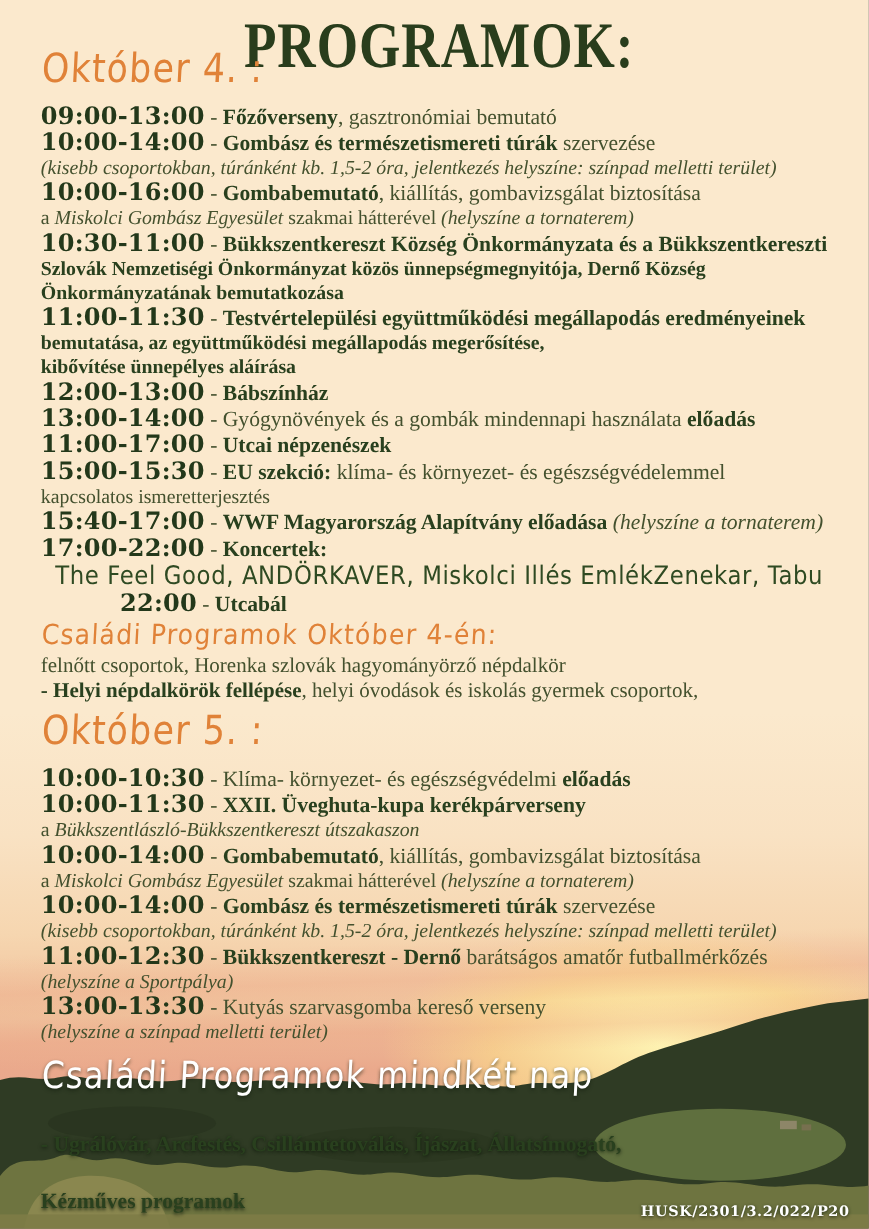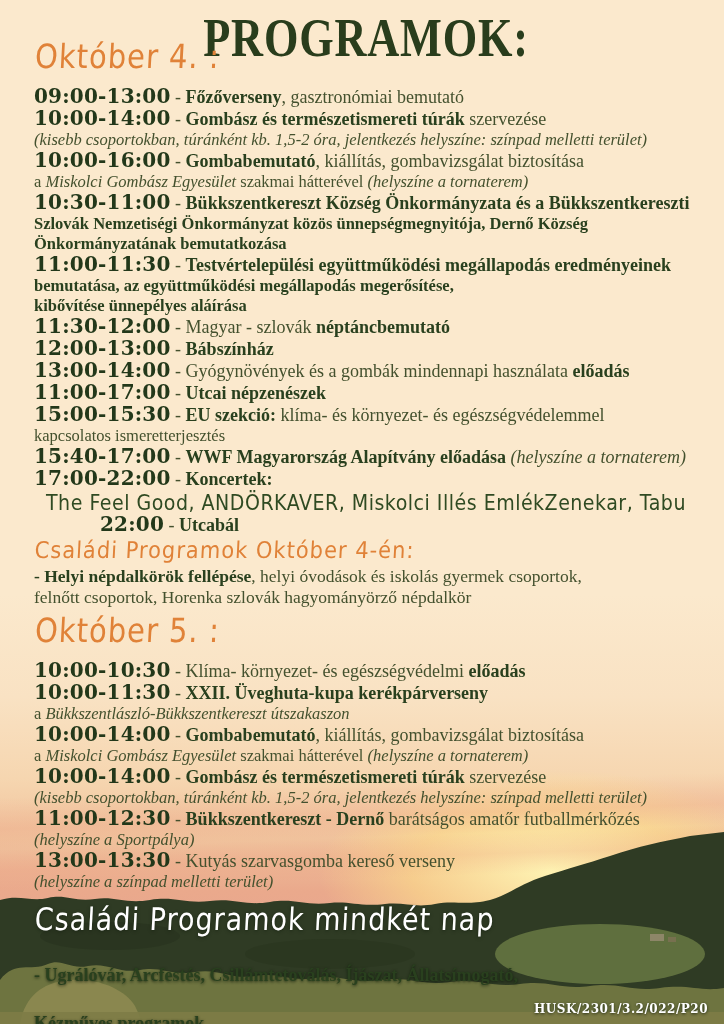--- a/index.html
+++ b/index.html
@@ -99,23 +99,20 @@
           <div class="entry-line"><span class="time">10:30-11:00</span><span class="sep"> - </span><span class="t-b">Bükkszentkereszt Község Önkormányzata és a Bükkszentkereszti</span></div>
           <div class="subline"><span class="t-b">Szlovák Nemzetiségi Önkormányzat közös ünnepségmegnyitója, Dernő Község</span></div>
           <div class="subline"><span class="t-b">Önkormányzatának bemutatkozása</span></div>
         </div>
         <div class="entry">
           <div class="entry-line"><span class="time">11:00-11:30</span><span class="sep"> - </span><span class="t-b">Testvértelepülési együttműködési megállapodás eredményeinek</span></div>
           <div class="subline"><span class="t-b">bemutatása, az együttműködési megállapodás megerősítése,</span></div>
           <div class="subline"><span class="t-b">kibővítése ünnepélyes aláírása</span></div>
         </div>
         <div class="entry">
-          <div class="entry-line"><span class="time">11:30-12:00</span><span class="sep"> - </span><span class="t-n">Magyar - szlovák </span><span class="t-b">néptáncbemutató</span></div>
-        </div>
-        <div class="entry">
           <div class="entry-line"><span class="time">12:00-13:00</span><span class="sep"> - </span><span class="t-b">Bábszínház</span></div>
         </div>
         <div class="entry">
           <div class="entry-line"><span class="time">13:00-14:00</span><span class="sep"> - </span><span class="t-n">Gyógynövények és a gombák mindennapi használata </span><span class="t-b">előadás</span></div>
         </div>
         <div class="entry">
           <div class="entry-line"><span class="time">11:00-17:00</span><span class="sep"> - </span><span class="t-b">Utcai népzenészek</span></div>
         </div>
         <div class="entry">
           <div class="entry-line"><span class="time">15:00-15:30</span><span class="sep"> - </span><span class="t-b">EU szekció:</span><span class="t-n"> klíma- és környezet- és egészségvédelemmel</span></div>
@@ -128,22 +125,22 @@
           <div class="entry-line"><span class="time">17:00-22:00</span><span class="sep"> - </span><span class="t-b">Koncertek:</span></div>
         </div>
         <div class="entry bands">The Feel Good, ANDÖRKAVER, Miskolci Illés EmlékZenekar, Tabu</div>
         <div class="entry indent">
           <div class="entry-line"><span class="time">22:00</span><span class="sep"> - </span><span class="t-b">Utcabál</span></div>
         </div>
       </div>
 
     <h2 class="hand h-family4">Családi Programok Október 4-én:</h2>
     <div class="lines" id="lines-family4">
+        <div class="fline"><span class="t-n">felnőtt csoportok, Horenka szlovák hagyományörző népdalkör</span></div>
         <div class="fline"><span class="t-b">- Helyi népdalkörök fellépése</span><span class="t-n">, helyi óvodások és iskolás gyermek csoportok,</span></div>
-        <div class="fline"><span class="t-n">felnőtt csoportok, Horenka szlovák hagyományörző népdalkör</span></div>
       </div>
 
     <h2 class="hand h-oct5">Október 5. :</h2>
     <div class="entries" id="entries-oct5">
         <div class="entry">
           <div class="entry-line"><span class="time">10:00-10:30</span><span class="sep"> - </span><span class="t-n">Klíma- környezet- és egészségvédelmi </span><span class="t-b">előadás</span></div>
         </div>
         <div class="entry">
           <div class="entry-line"><span class="time">10:00-11:30</span><span class="sep"> - </span><span class="t-b">XXII. Üveghuta-kupa kerékpárverseny</span></div>
           <div class="subline"><span class="t-n">a </span><span class="t-i">Bükkszentlászló-Bükkszentkereszt útszakaszon</span></div>

